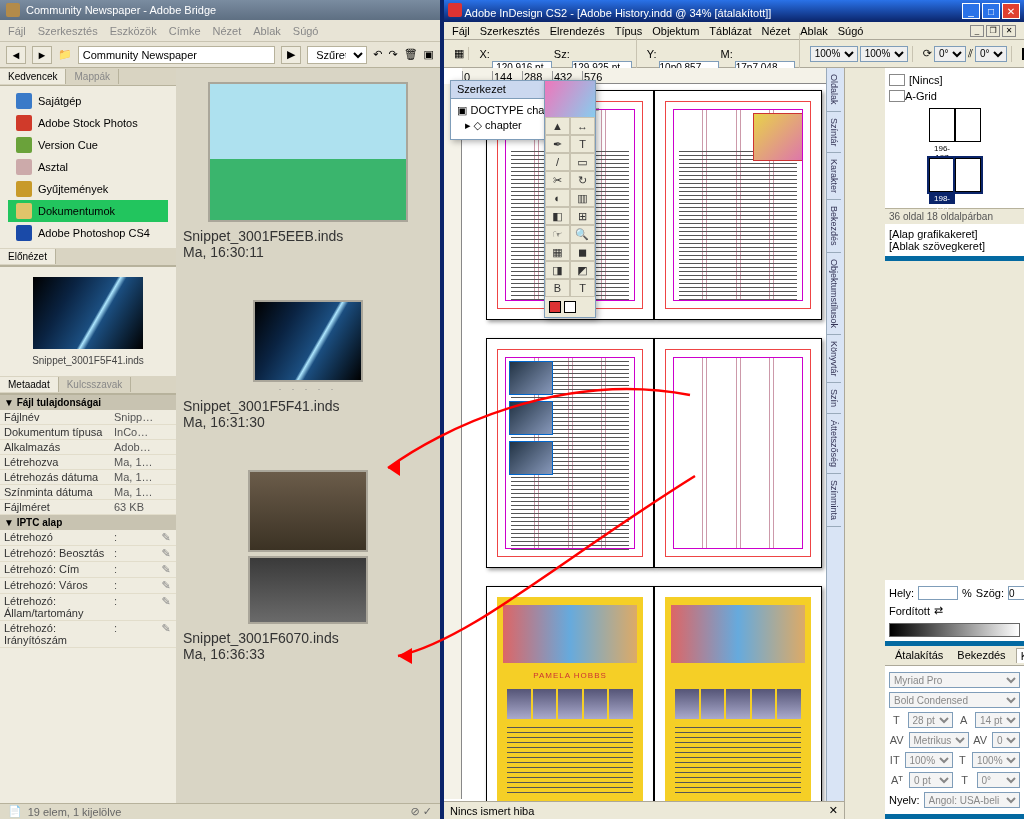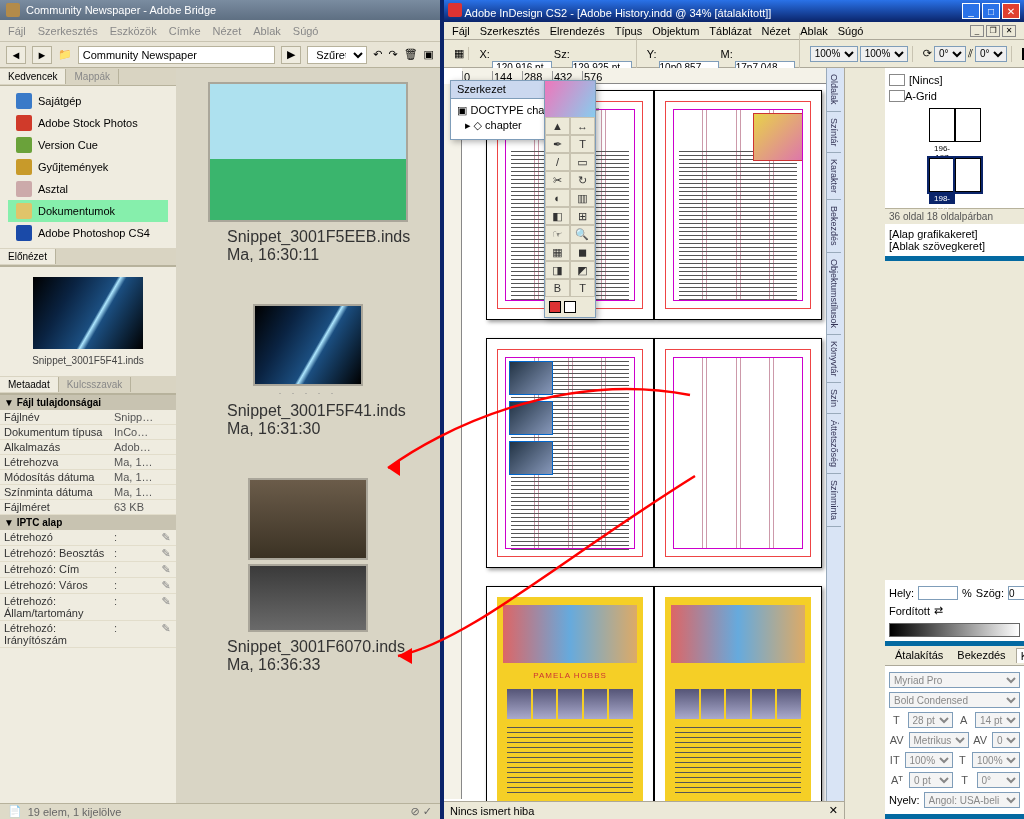--- a/index.html
+++ b/index.html
@@ -15,21 +15,21 @@
 .toolbar .navbtn { width:20px; height:18px; background:#efece0; border:1px solid #b7b29c; }
 .toolbar .gosel { width:60px;}
 
 .bridge-body { flex:1; display:flex; overflow:hidden; }
 .sidebar { width:176px; background:#efece0; display:flex; flex-direction:column; }
 .panel-tabrow { height:18px; background:#d9d4c2; display:flex; align-items:center; border-bottom:1px solid #b7b29c; }
 .panel-tab { padding:2px 8px; background:#efece0; border-right:1px solid #b7b29c; font-size:10px;}
 .panel-tab.inactive { background:#d9d4c2; color:#888;}
 .fav-list { flex:0 0 auto; padding:4px 8px; }
 .fav-item { display:flex; align-items:center; gap:6px; padding:3px 8px; cursor:pointer;}
-.fav-item.sel { background:#86efac;}
+.fav-item.sel { background:#22c55e;}
 .fav-ico { width:16px; height:16px; border-radius:2px; display:inline-block;}
 .drag-hint { padding:6px 8px; color:#999; font-size:10px; border-top:1px solid #d0cbb9;}
 .preview-area { border-top:1px solid #b7b29c; padding:10px 6px; text-align:center; }
 .preview-area img, .thumb .img, .preview-thumb { background:#0a0d1a; display:inline-block; }
 .preview-thumb { width:110px; height:72px; background:linear-gradient(120deg,#000 0%,#0a2342 30%,#1b4e80 56%,#aee7ff 58%,#1b4e80 62%,#000 100%); }
 .preview-label { margin-top:4px; font-size:10px; color:#444;}
 .meta-panel { border-top:1px solid #b7b29c; flex:1; overflow:auto;}
 .meta-head { background:#c8c3b1; padding:2px 4px; font-weight:bold; font-size:10px;}
 .meta-row { display:flex; padding:1px 4px; font-size:10px; border-bottom:1px solid #e2ddcb;}
 .meta-row .k { flex:1; color:#333;}
@@ -37,21 +37,21 @@
 .meta-row .pen { width:12px; text-align:center; color:#888;}
 .status { height:16px; background:#dedac8; border-top:1px solid #b7b29c; display:flex; align-items:center; padding:0 8px; color:#666; font-size:10px; gap:6px;}
 .content { flex:1; background:#d9d5c5; overflow:auto; position:relative;}
 .thumb { width:250px; margin:14px auto 40px; }
 .thumb .img { border:2px solid #aaa69a; background:#eee; display:block; margin:0 auto;}
 .thumb .t1 { width:200px; height:140px; background:linear-gradient(#aee1ef 0%, #aee1ef 55%, #3ab56d 55%, #3ab56d 100%);}
 .thumb .t2 { width:110px; height:82px; margin:0 auto; background:linear-gradient(120deg,#000 0%,#0a2342 30%,#1b4e80 56%,#aee7ff 58%,#1b4e80 62%,#000 100%);}
 .thumb .t3 { display:flex; flex-direction:column; gap:4px; align-items:center;}
 .thumb .t3a { width:120px; height:82px; background:linear-gradient(#6b5c4a,#3b3224);}
 .thumb .t3b { width:120px; height:68px; background:linear-gradient(#3a3a3a,#6a6a6a);}
-.thumb .cap { margin-top:6px; font-size:16px; color:#333;margin-left:44px; }
+.thumb .cap { margin-top:6px; font-size:14px; color:#333; }
 .thumb .dots { text-align:center; letter-spacing:4px; color:#888; font-size:9px;}
 
 
 .indesign { position:absolute; left:440px; top:0; right:0; height:819px; background:#ece9d8; display:flex; flex-direction:column; border-left:4px solid #0a246a;}
 .id-title { height:22px; background:linear-gradient(#2a72e8,#0a246a); color:#fff; display:flex; align-items:center; justify-content:space-between; padding:0 4px; font-size:12px;}
 .winbtns { display:flex; gap:2px;}
 .winbtn { width:18px; height:16px; border:1px solid #fff; display:flex; align-items:center; justify-content:center; font-size:10px; color:#fff;}
 .winbtn.min{background:#2a72e8;} .winbtn.max{background:#2a72e8;} .winbtn.close{background:#e04030;}
 .id-menu { height:18px; background:#ece9d8; display:flex; align-items:center; gap:10px; padding:0 8px; font-size:11px; border-bottom:1px solid #aca899;}
 .id-menu .docwin { margin-left:auto; display:flex; gap:2px;}
@@ -163,26 +163,26 @@
           </div>
           <div class="fav-item">
             <span class="fav-ico" style="background:#d03a2a"></span>
             <span>Adobe Stock Photos</span>
           </div>
           <div class="fav-item">
             <span class="fav-ico" style="background:#6aa23a"></span>
             <span>Version Cue</span>
           </div>
           <div class="fav-item">
+            <span class="fav-ico" style="background:#caa"></span>
+            <span>Asztal</span>
+          </div>
+          <div class="fav-item">
             <span class="fav-ico" style="background:#c89a2a"></span>
             <span>Gyűjtemények</span>
-          </div>
-          <div class="fav-item">
-            <span class="fav-ico" style="background:#caa"></span>
-            <span>Asztal</span>
           </div>
           <div class="fav-item sel">
             <span class="fav-ico" style="background:#e0c46a"></span>
             <span>Dokumentumok</span>
           </div>
           <div class="fav-item">
             <span class="fav-ico" style="background:#1a4aa8"></span>
             <span>Adobe Photoshop CS4</span>
           </div>
         </div>
@@ -215,21 +215,21 @@
             <span class="k">Alkalmazás</span>
             <span class="v">Adob…</span>
             <span class="pen"></span>
           </div>
           <div class="meta-row">
             <span class="k">Létrehozva</span>
             <span class="v">Ma, 1…</span>
             <span class="pen"></span>
           </div>
           <div class="meta-row">
-            <span class="k">Módosítás dátuma</span>
+            <span class="k">Létrehozás dátuma</span>
             <span class="v">Ma, 1…</span>
             <span class="pen"></span>
           </div>
           <div class="meta-row">
             <span class="k">Színminta dátuma</span>
             <span class="v">Ma, 1…</span>
             <span class="pen"></span>
           </div>
           <div class="meta-row">
             <span class="k">Fájlméret</span>

